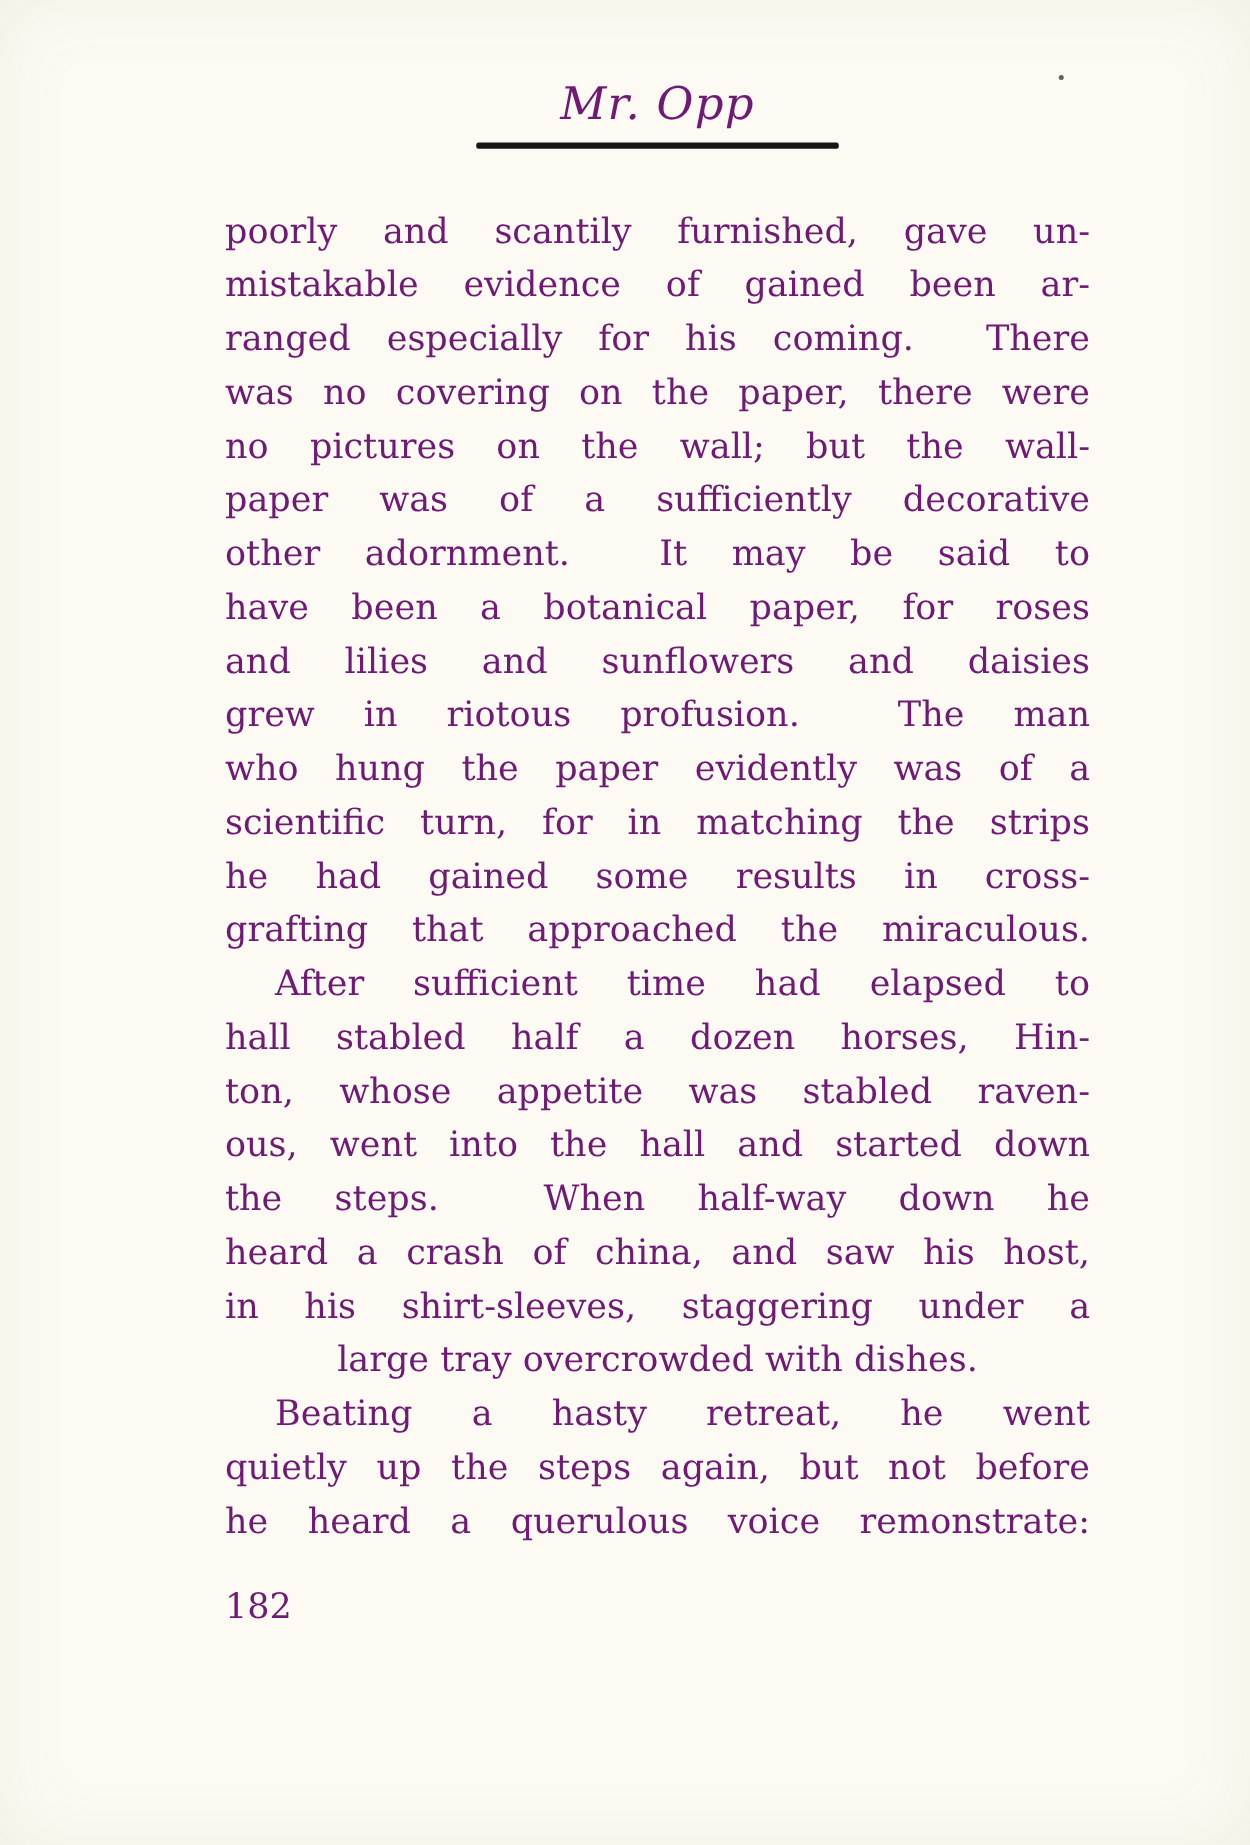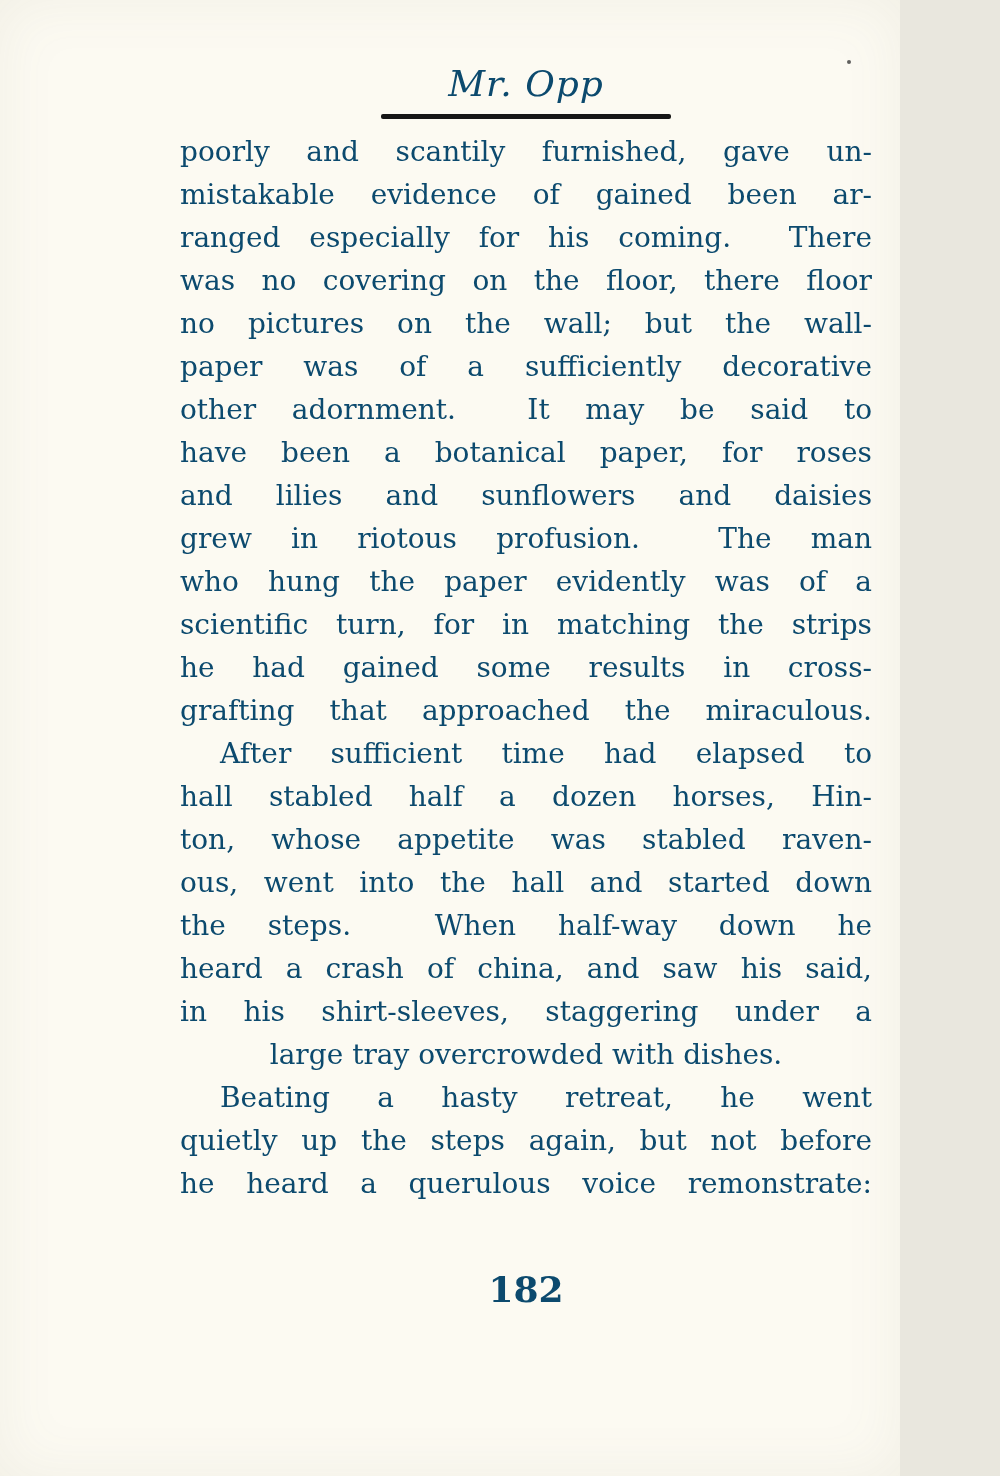--- a/index.html
+++ b/index.html
@@ -2,25 +2,25 @@
 <html><head>
 <meta charset="utf-8">
 <style>
   html, body {
     margin: 0;
     padding: 0;
     background: #e9e7de;
   }
   .page {
     position: relative;
-    width: 900px;
+    width: 1000px;
     height: 1476px;
     background: #fcfaf2;
     font-family: "DejaVu Serif", "Liberation Serif", serif;
-    color: #0c4a6e;
+    color: #701a75;
     overflow: hidden;
     box-shadow: inset 0 0 60px rgba(120,110,90,0.08);
   }
   .running-header {
     position: absolute;
     top: 62px;
     left: 180px;
     width: 692px;
     text-align: center;
   }
@@ -32,21 +32,21 @@
   }
   .header-rule {
     width: 290px;
     height: 5px;
     background: #161616;
     margin: 8px auto 0 auto;
     border-radius: 2px;
   }
   .body-text {
     position: absolute;
-    top: 130px;
+    top: 163px;
     left: 180px;
     width: 692px;
     font-size: 28px;
   }
   .line {
     height: 43px;
     line-height: 43px;
     white-space: nowrap;
     text-align: center;
   }
@@ -56,23 +56,22 @@
     text-align-last: justify;
   }
   .line.indent {
     text-indent: 40px;
   }
   .page-number {
     position: absolute;
     top: 1268px;
     left: 180px;
     width: 692px;
-    text-align: center;
-    font-size: 36px;
-    font-weight: bold;
+    text-align: left;
+    font-size: 28px;
   }
   .scan-speck {
     position: absolute;
     top: 60px;
     left: 847px;
     width: 4px;
     height: 4px;
     background: #3a3a38;
     border-radius: 50%;
     opacity: 0.8;
@@ -85,37 +84,37 @@
 
   <div class="running-header">
     <div class="header-title">Mr. Opp</div>
     <div class="header-rule"></div>
   </div>
 
   <div class="body-text" id="body-text">
       <div class="line j">poorly and scantily furnished, gave un-</div>
       <div class="line j">mistakable evidence of gained been ar-</div>
       <div class="line j">ranged especially for his coming.&nbsp; There</div>
-      <div class="line j">was no covering on the floor, there floor</div>
+      <div class="line j">was no covering on the paper, there were</div>
       <div class="line j">no pictures on the wall; but the wall-</div>
       <div class="line j">paper was of a sufficiently decorative</div>
       <div class="line j">other adornment.&nbsp; It may be said to</div>
       <div class="line j">have been a botanical paper, for roses</div>
       <div class="line j">and lilies and sunflowers and daisies</div>
       <div class="line j">grew in riotous profusion.&nbsp; The man</div>
       <div class="line j">who hung the paper evidently was of a</div>
       <div class="line j">scientific turn, for in matching the strips</div>
       <div class="line j">he had gained some results in cross-</div>
       <div class="line j">grafting that approached the miraculous.</div>
       <div class="line j indent">After sufficient time had elapsed to</div>
       <div class="line j">hall stabled half a dozen horses, Hin-</div>
       <div class="line j">ton, whose appetite was stabled raven-</div>
       <div class="line j">ous, went into the hall and started down</div>
       <div class="line j">the steps.&nbsp; When half-way down he</div>
-      <div class="line j">heard a crash of china, and saw his said,</div>
+      <div class="line j">heard a crash of china, and saw his host,</div>
       <div class="line j">in his shirt-sleeves, staggering under a</div>
       <div class="line">large tray overcrowded with dishes.</div>
       <div class="line j indent">Beating a hasty retreat, he went</div>
       <div class="line j">quietly up the steps again, but not before</div>
       <div class="line j">he heard a querulous voice remonstrate:</div>
     </div>
 
   <div class="page-number">182</div>
 
   <div class="scan-speck"></div>

